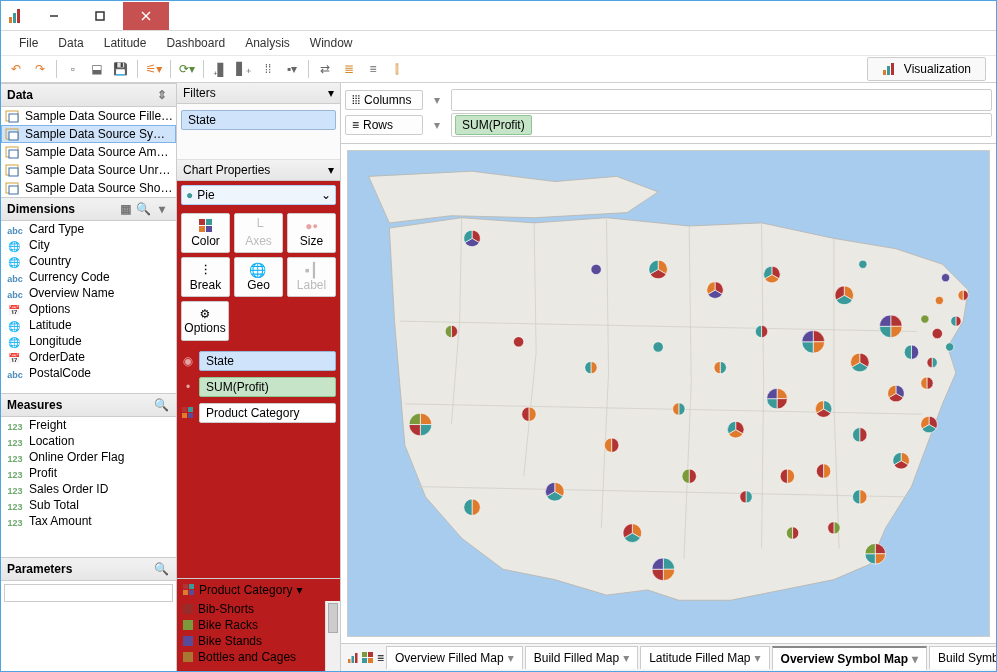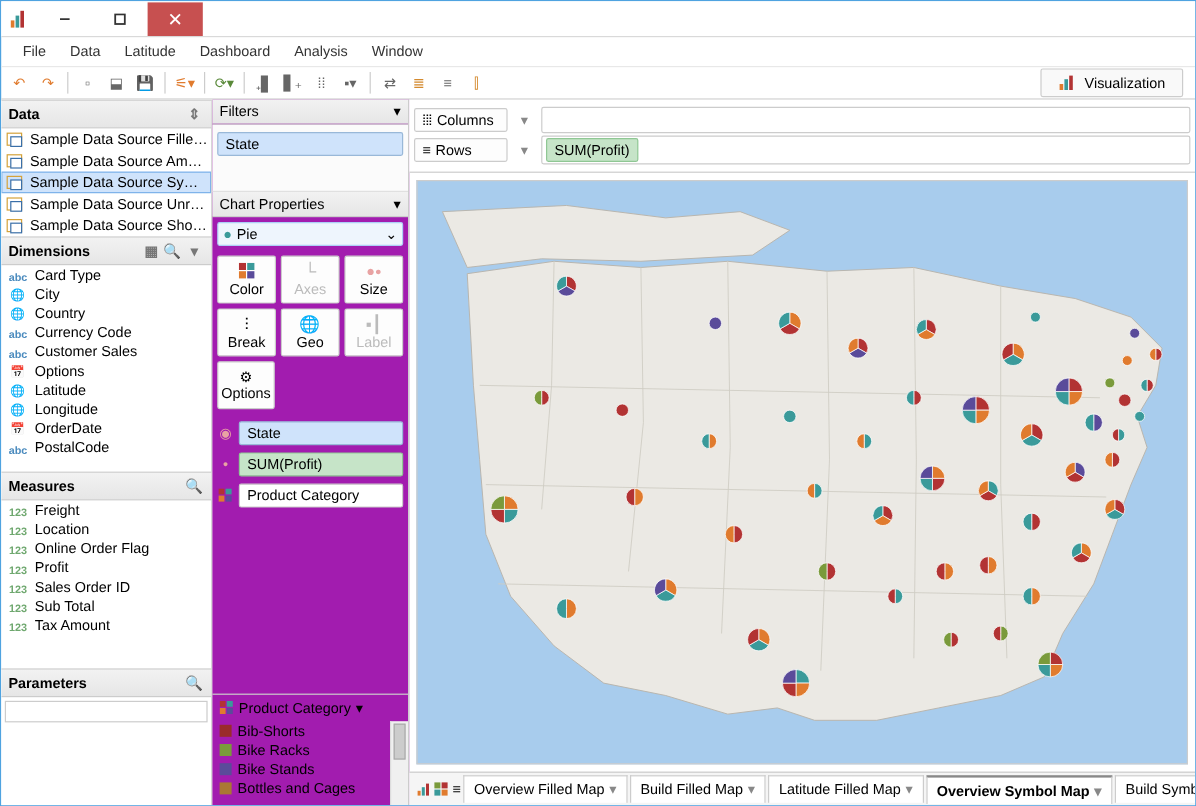--- a/index.html
+++ b/index.html
@@ -27,21 +27,21 @@
 .dsitem.sel{background:#cfe3fb;border:1px solid #7fb3ea;padding:1px 3px;}
 .dsicon{width:16px;height:14px;flex-shrink:0;}
 .fieldlist{overflow-y:auto;flex-shrink:1;}
 .fitem{display:flex;align-items:flex-end;padding:1px 4px;gap:4px;white-space:nowrap;}
 .ficon{width:20px;font-size:10px;flex-shrink:0;text-align:center;}
 .abc{color:#4b8bbe;font-size:9px;font-weight:bold;}
 .num{color:#6fa86f;font-size:9px;font-weight:bold;}
 .globe{color:#4b8bbe;}
 .cal{color:#4b8bbe;}
 .paraminput{border:1px solid #ccc;margin:3px;height:18px;}
-.midpanel{width:164px;border-right:1px solid #ccc;display:flex;flex-direction:column;background:#a21caf;}
+.midpanel{width:164px;border-right:1px solid #ccc;display:flex;flex-direction:column;background:#b91c1c;}
 .shelfhdr{background:linear-gradient(#f2f2f2,#e6e6e6);border-bottom:1px solid #ccc;padding:3px 6px;display:flex;align-items:center;}
 .shelfhdr .flex{flex:1;}
 .shelfbody{padding:4px;background:#fbfbfb;border-bottom:1px solid #e0e0e0;}
 .pill{border:1px solid #99b8d8;background:#cfe3fb;border-radius:2px;padding:2px 6px;font-size:11px;margin:2px 0;display:flex;gap:4px;}
 .pill.green{background:#c6e4c8;border-color:#8fc794;}
 .pill.multi{background:#fff;border-color:#ccc;}
 .allhdr{font-weight:bold;padding:4px 6px;border-bottom:1px solid #ccc;}
 .chartsel{margin:4px;display:flex;align-items:center;border:1px solid #aecff7;background:#eef5fd;border-radius:2px;padding:2px 4px;gap:4px;}
 .chartsel .flex{flex:1;}
 .propgrid{display:grid;grid-template-columns:repeat(3,1fr);gap:4px;padding:4px;}
@@ -152,33 +152,33 @@
       <span class="hicon">⇕</span>
     </div>
     <div class="dslist">
       <div class="dsitem">
           <svg class="dsicon">
             <rect x="1" y="2" width="12" height="10" fill="none" stroke="#d4a23a"></rect>
             <rect x="4" y="5" width="9" height="8" fill="#fff" stroke="#3a6fa8"></rect>
           </svg>
           <span>Sample Data Source Fille…</span>
         </div>
+      <div class="dsitem sel">
+          <svg class="dsicon">
+            <rect x="1" y="2" width="12" height="10" fill="none" stroke="#d4a23a"></rect>
+            <rect x="4" y="5" width="9" height="8" fill="#fff" stroke="#3a6fa8"></rect>
+          </svg>
+          <span>Sample Data Source Sy…</span>
+        </div>
       <div class="dsitem">
           <svg class="dsicon">
             <rect x="1" y="2" width="12" height="10" fill="none" stroke="#d4a23a"></rect>
             <rect x="4" y="5" width="9" height="8" fill="#fff" stroke="#3a6fa8"></rect>
           </svg>
           <span>Sample Data Source Am…</span>
-        </div>
-      <div class="dsitem sel">
-          <svg class="dsicon">
-            <rect x="1" y="2" width="12" height="10" fill="none" stroke="#d4a23a"></rect>
-            <rect x="4" y="5" width="9" height="8" fill="#fff" stroke="#3a6fa8"></rect>
-          </svg>
-          <span>Sample Data Source Sy…</span>
         </div>
       <div class="dsitem">
           <svg class="dsicon">
             <rect x="1" y="2" width="12" height="10" fill="none" stroke="#d4a23a"></rect>
             <rect x="4" y="5" width="9" height="8" fill="#fff" stroke="#3a6fa8"></rect>
           </svg>
           <span>Sample Data Source Unr…</span>
         </div>
       <div class="dsitem">
           <svg class="dsicon">
@@ -206,21 +206,21 @@
         <div class="fitem">
           <span class="ficon globe">🌐</span>
           <span>Country</span>
         </div>
         <div class="fitem">
           <span class="ficon abc">abc</span>
           <span>Currency Code</span>
         </div>
         <div class="fitem">
           <span class="ficon abc">abc</span>
-          <span>Customer Sales</span>
+          <span>Overview Name</span>
         </div>
         <div class="fitem">
           <span class="ficon cal">📅</span>
           <span>Options</span>
         </div>
         <div class="fitem">
           <span class="ficon globe">🌐</span>
           <span>Latitude</span>
         </div>
         <div class="fitem">

